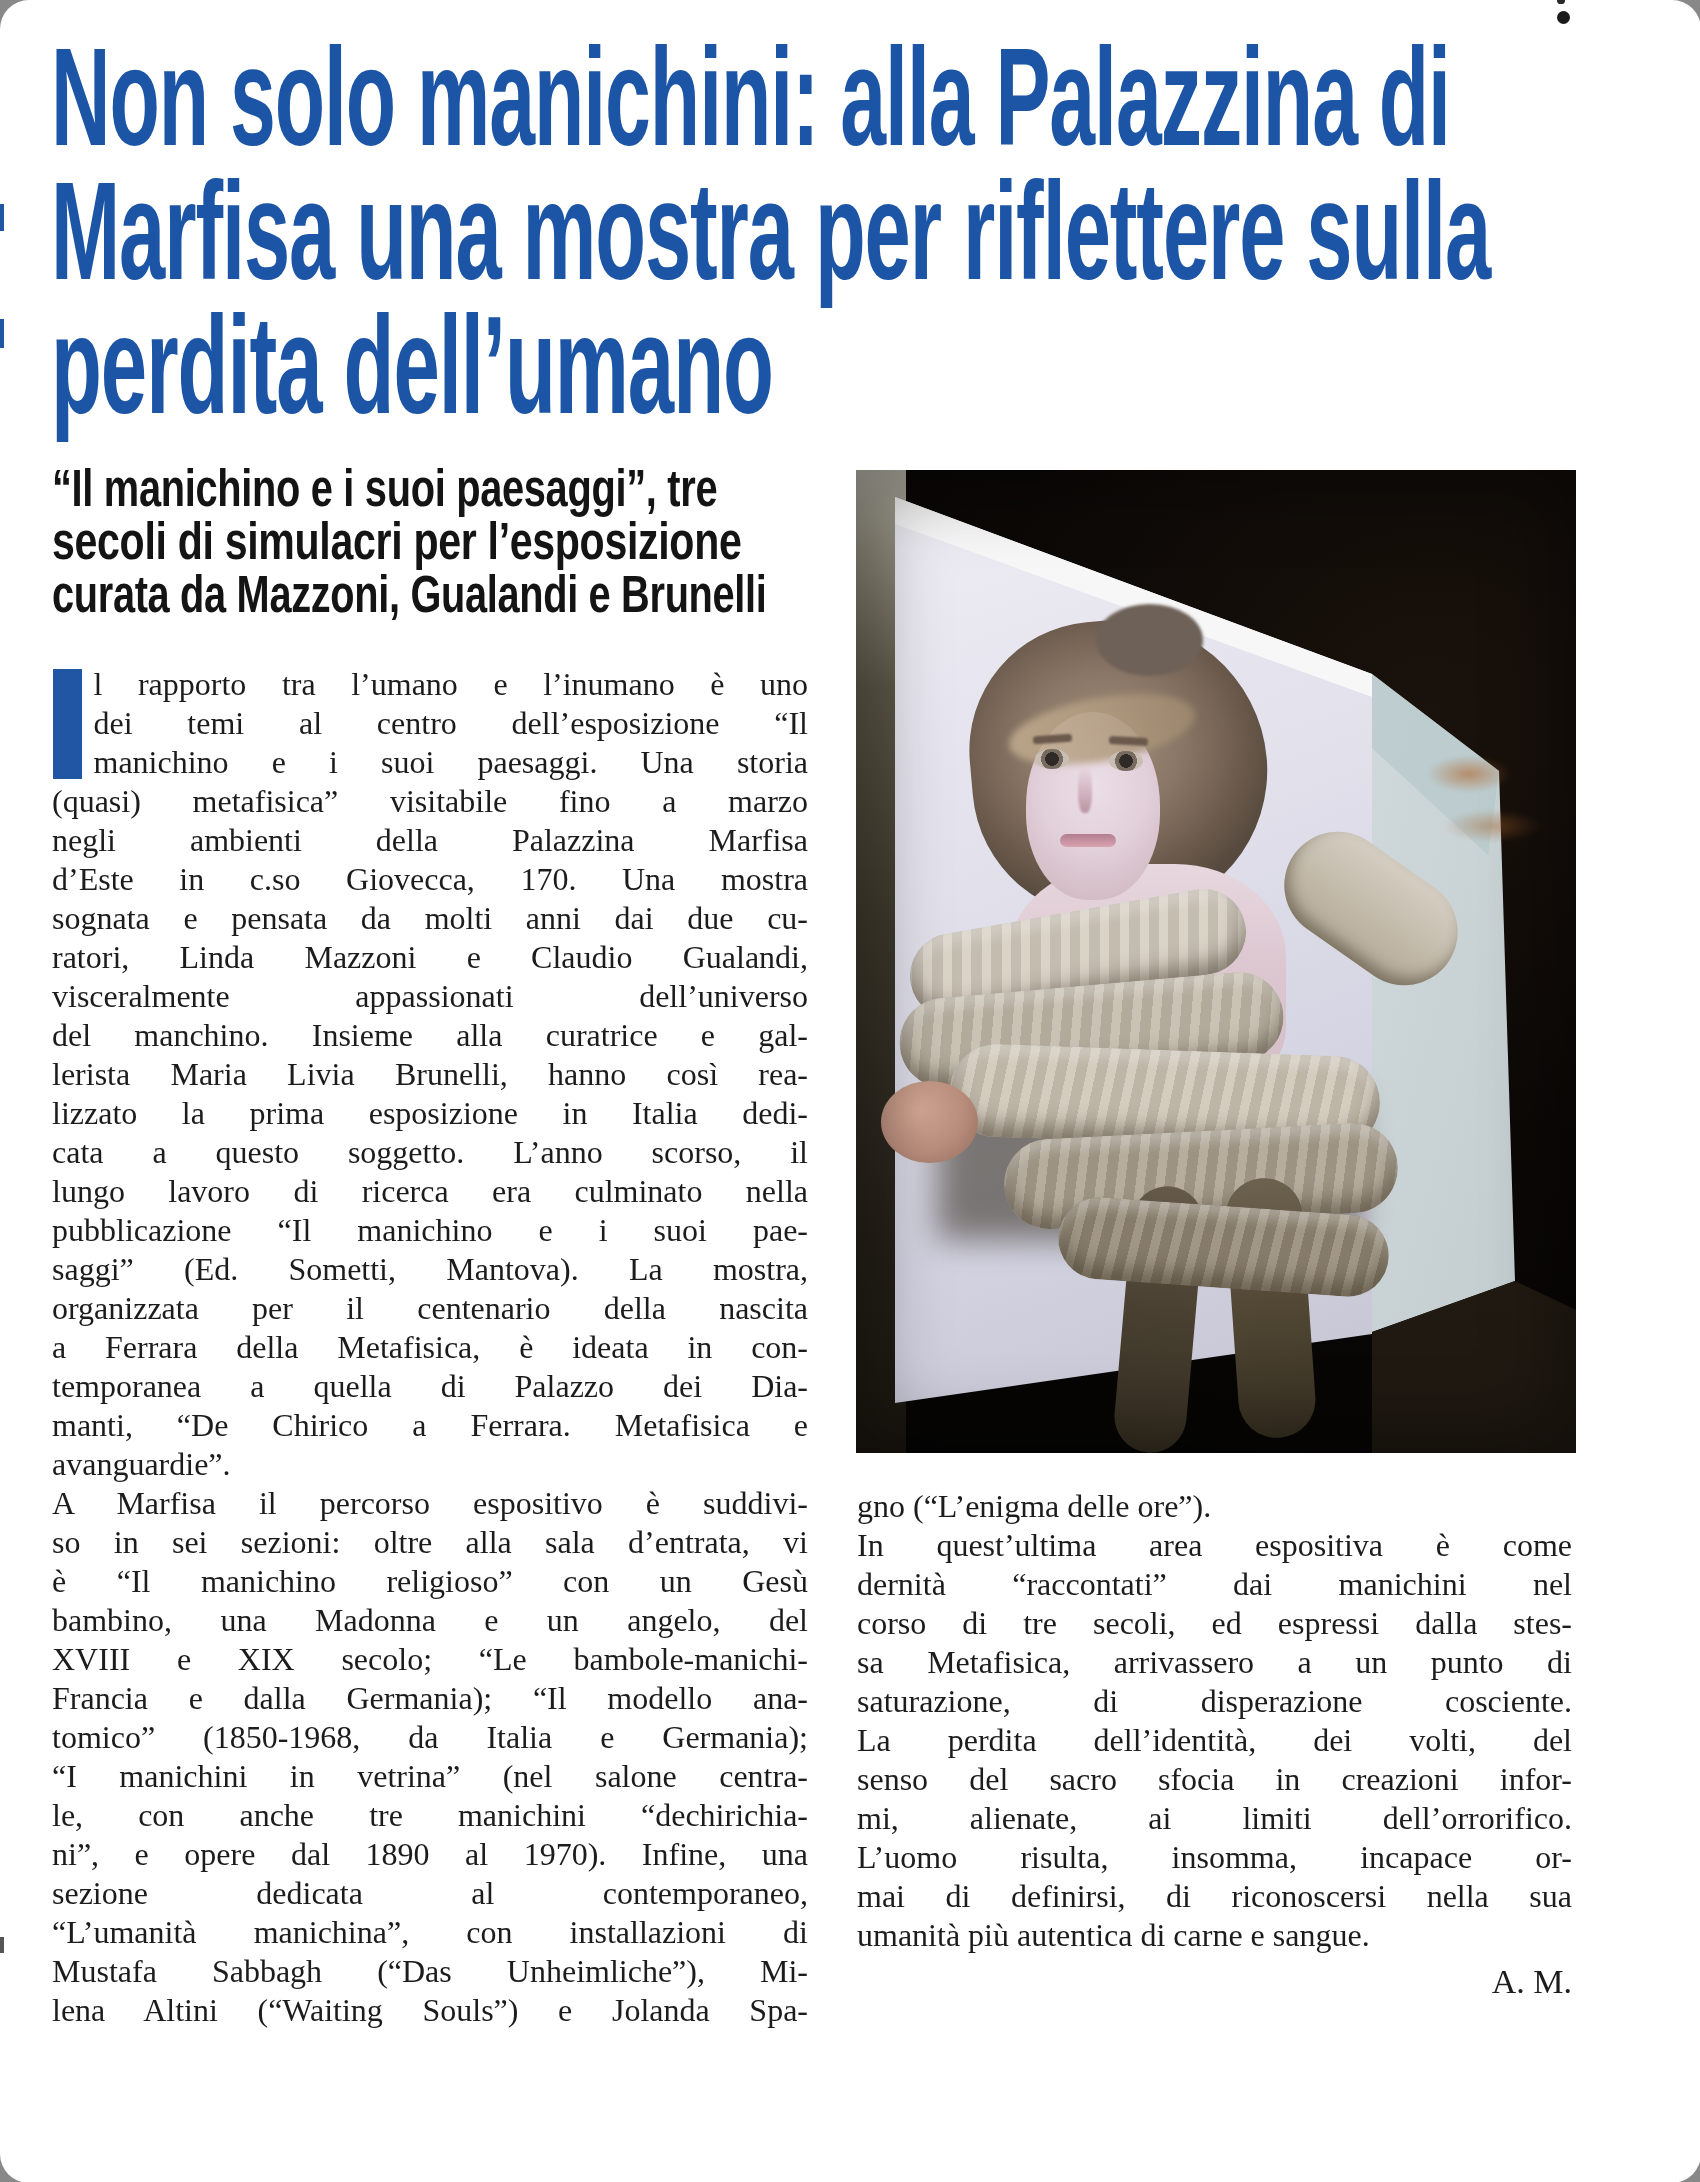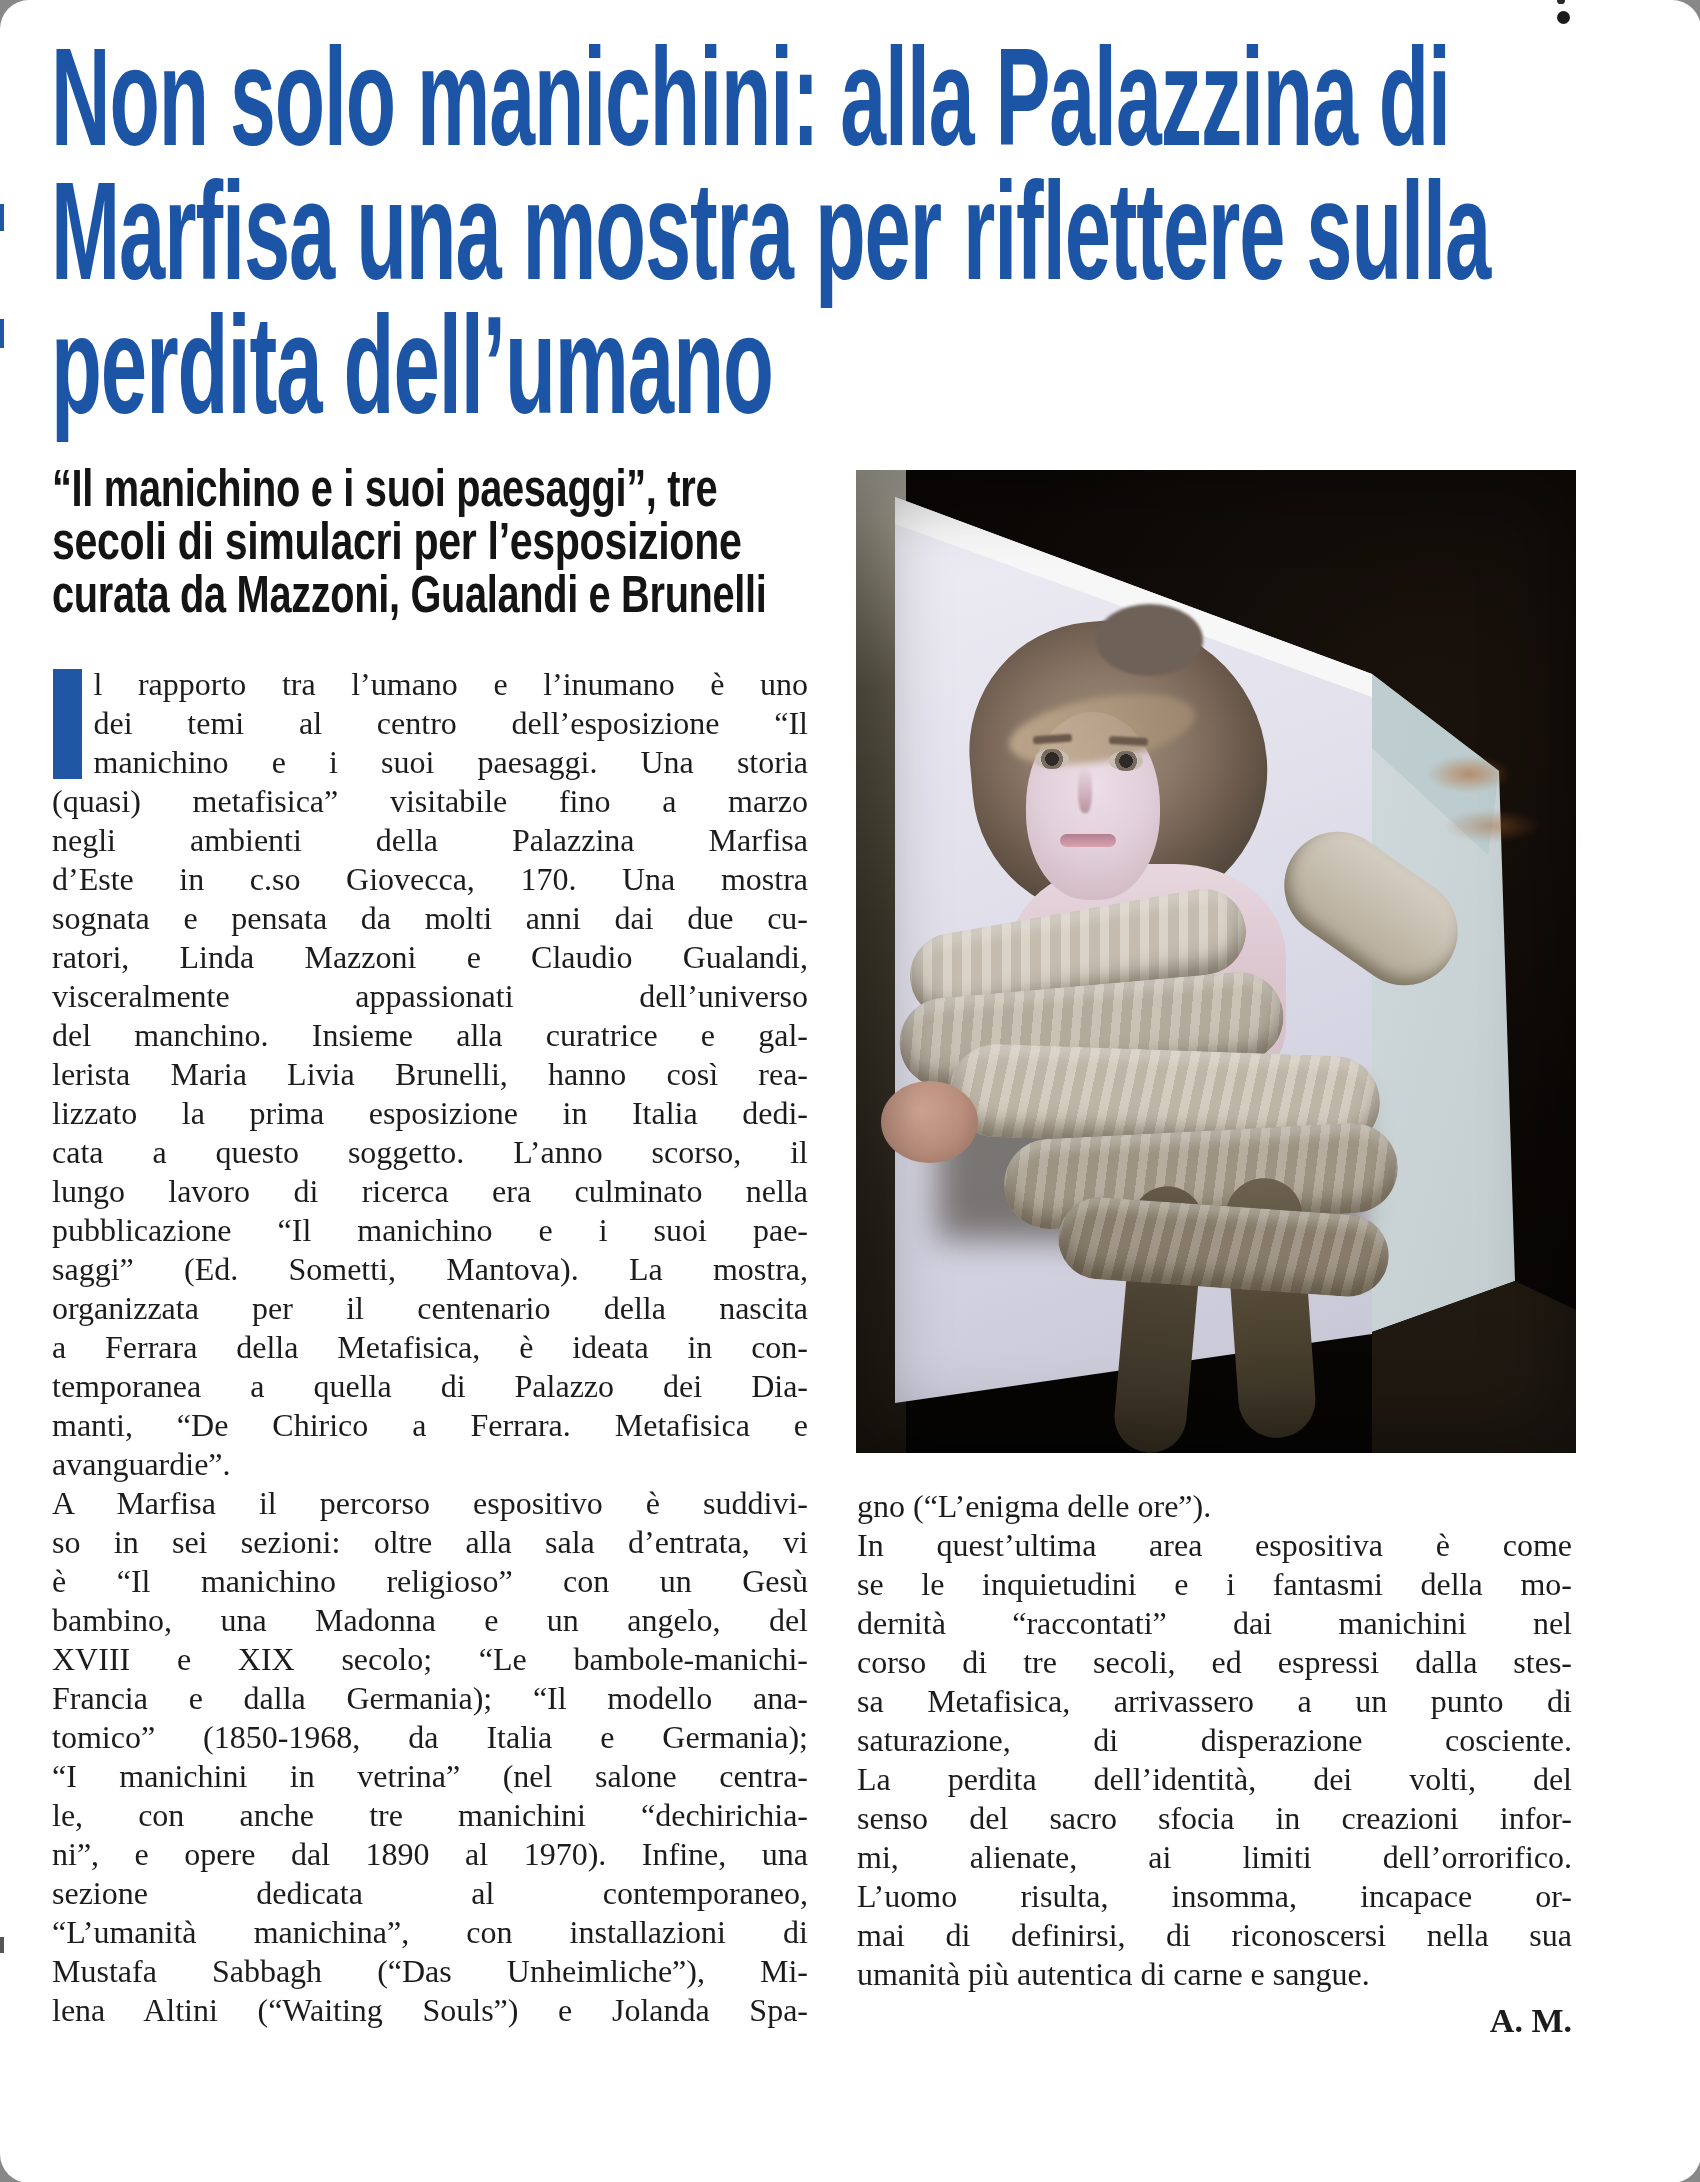--- a/index.html
+++ b/index.html
@@ -24,21 +24,21 @@
            font-size:51px;line-height:53px;letter-spacing:-0.4px;}
   .subhead .hl{display:block;white-space:nowrap;width:max-content;transform-origin:left top;}
   
   .col{position:absolute;color:var(--c-text,#1c1c1c);font-size:32px;line-height:39px;}
   .col-left{left:52px;top:665px;width:756px;}
   .col-right{left:857px;top:1487px;width:715px;}
   .line{text-align:justify;text-align-last:justify;}
   .line.last{text-align-last:left;}
   .dropcap{float:left;width:29px;height:110px;margin:3.6px 11.6px 0 0.9px;
            background:var(--c-accent,#2156a5);color:transparent;overflow:hidden;font-size:90px;}
-  .sig{text-align:right;font-weight:bold;font-size:34px;margin-top:7.2px;}
+  .sig{text-align:right;font-weight:normal;font-size:34px;margin-top:7.2px;}
   
   .photo{position:absolute;left:856px;top:470px;width:720px;height:983px;overflow:hidden;}
   .photo div{position:absolute;}
   .p-bg{left:0;top:0;right:0;bottom:0;background:radial-gradient(120% 80% at 80% 25%,#1a120c 0%,#0b0806 55%,#060504 100%);}
   .p-leftwall{left:0;top:0;width:50px;height:983px;
       background:linear-gradient(180deg,#b2b0a4 0%,#8f8a7b 8%,#5c5747 22%,#3f3a2d 45%,#27221a 75%,#1a160f 100%);}
   .p-panel{left:0;top:0;width:720px;height:983px;
       clip-path:polygon(39px 27px,516px 204px,516px 864px,39px 933px);
       background:linear-gradient(160deg,#efedf4 0%,#e2e1ec 35%,#d0d0df 70%,#bfbfcd 100%);}
   .p-paneledge{left:0;top:0;width:720px;height:983px;
@@ -190,21 +190,20 @@
     <div class="p-bundle p-b5"></div>
     <div class="p-graf g1"></div>
     <div class="p-graf g2"></div>
     <div class="p-vign"></div>
   </div>
 
   <div class="col col-right">
     <div>
         <div class="line last">gno (“L’enigma delle ore”).</div>
         <div class="line">In quest’ultima area espositiva è come</div>
-        <div class="line">se le inquietudini e i fantasmi della mo-</div>
         <div class="line">dernità “raccontati” dai manichini nel</div>
         <div class="line">corso di tre secoli, ed espressi dalla stes-</div>
         <div class="line">sa Metafisica, arrivassero a un punto di</div>
         <div class="line">saturazione, di disperazione cosciente.</div>
         <div class="line">La perdita dell’identità, dei volti, del</div>
         <div class="line">senso del sacro sfocia in creazioni infor-</div>
         <div class="line">mi, alienate, ai limiti dell’orrorifico.</div>
         <div class="line">L’uomo risulta, insomma, incapace or-</div>
         <div class="line">mai di definirsi, di riconoscersi nella sua</div>
         <div class="line last">umanità più autentica di carne e sangue.</div>

